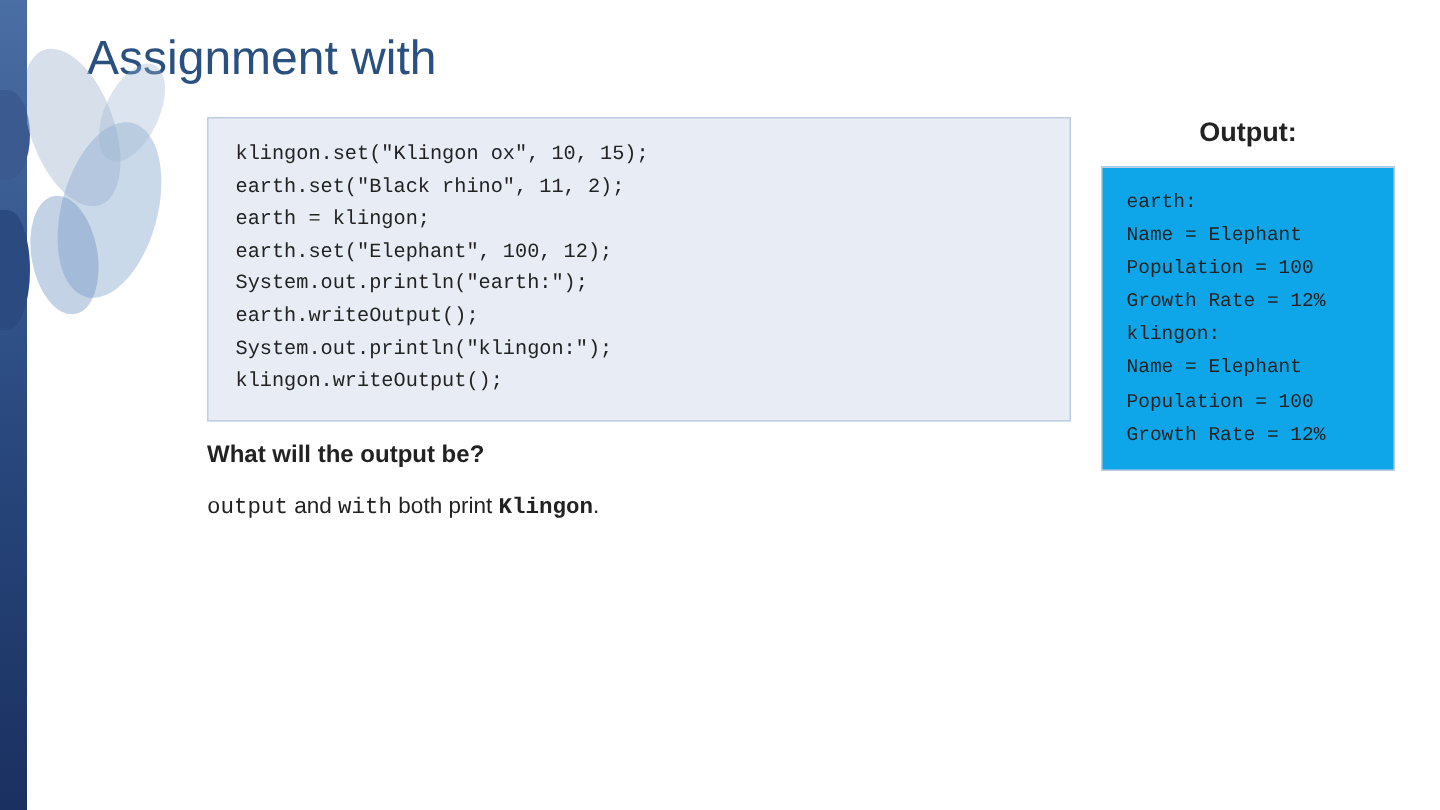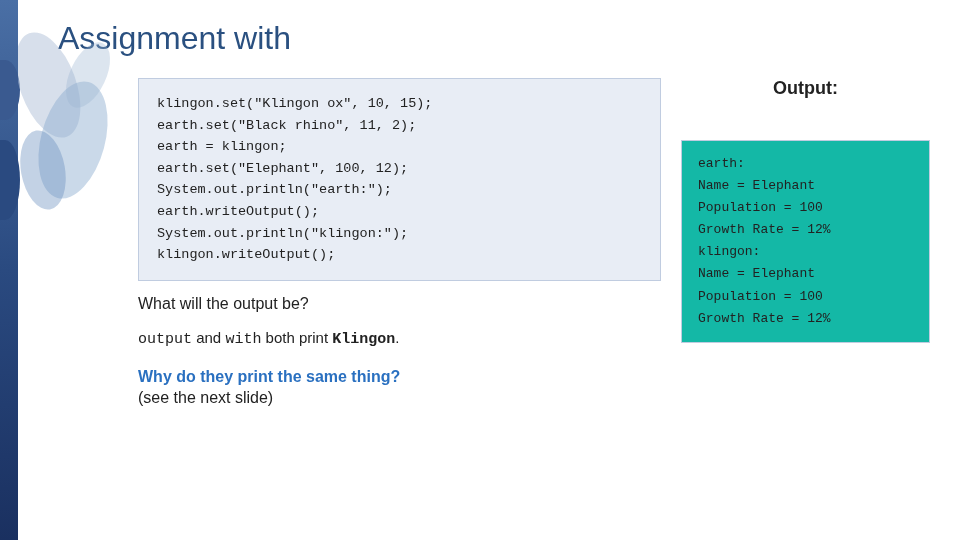--- a/index.html
+++ b/index.html
@@ -88,21 +88,21 @@
       font-size: 13.5px;
       color: #222;
       line-height: 1.6;
       white-space: pre;
     }
 
     
     .question-text {
       font-size: 16px;
       color: #222;
-      font-weight: normal;
+      font-weight: bold;
     }
 
     
     .answer-line {
       font-size: 15px;
       color: #222;
       line-height: 1.5;
     }
 
     .answer-line .mono {
@@ -122,47 +122,46 @@
       line-height: 1.5;
     }
 
     .see-text {
       font-size: 16px;
       color: #222;
     }
 
     
     .right-section {
-      width: 249px;
+      width: 196px;
       display: flex;
       flex-direction: column;
       align-items: flex-start;
       gap: 8px;
     }
 
     .output-label {
       font-size: 18px;
       font-weight: bold;
       color: #222;
       text-align: center;
       width: 100%;
       margin-bottom: 4px;
     }
 
     .output-block {
-      background: #14b8a6;
+      background: #0ea5e9;
       border: 1px solid #c0cce0;
       padding: 12px 16px;
       font-family: 'Courier New', Courier, monospace;
       font-size: 13px;
       color: #222;
       line-height: 1.7;
       white-space: pre;
       width: 100%;
-      margin-top: 29px;
     }
   </style>
 </head>
 <body>
 
 <div class="left-bar"></div>
 
 <svg style="position:absolute;left:18px;top:0;width:115px;height:210px;z-index:1;">
 
   <ellipse cx="30" cy="85" rx="28" ry="55" fill="#b0bfd8" opacity="0.5" transform="rotate(-20,30,85)"></ellipse>
@@ -189,24 +188,20 @@
 earth.writeOutput();
 System.out.println("klingon:");
 klingon.writeOutput();</div>
 
       <div class="question-text">What will the output be?</div>
 
       <div class="answer-line">
         <span class="mono">output</span><span> and </span><span class="mono">with</span><span> both print </span><span class="mono bold">Klingon</span><span>.</span>
       </div>
 
-      <div>
-        <div class="why-text">Why do they print the same thing?</div>
-        <div class="see-text">(see the next slide)</div>
-      </div>
 
     </div>
 
     <div class="right-section">
       <div class="output-label">Output:</div>
       <div class="output-block">earth:
 Name = Elephant
 Population = 100
 Growth Rate = 12%
 klingon:

